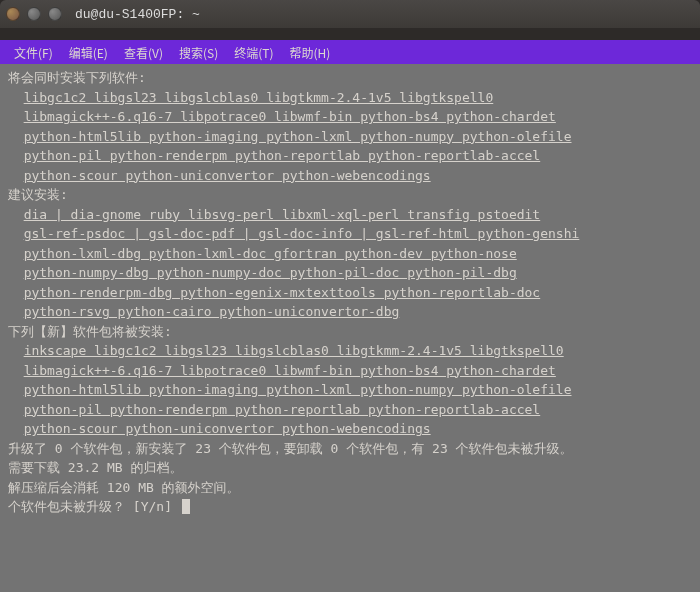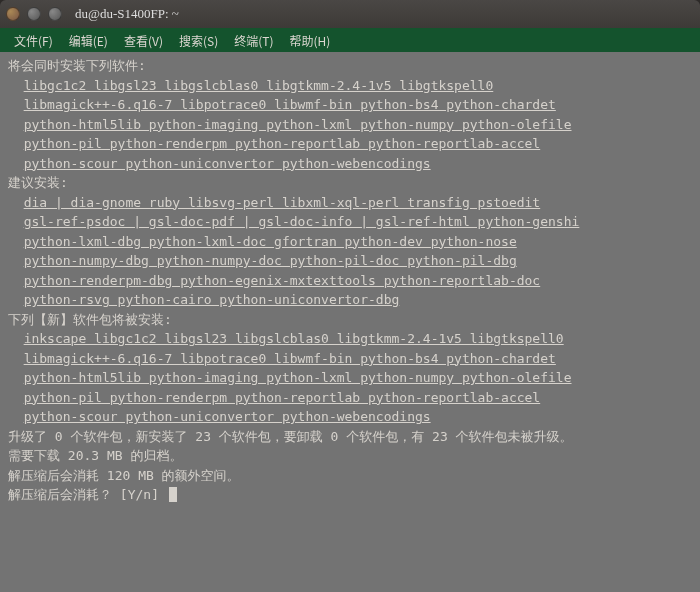--- a/index.html
+++ b/index.html
@@ -25,29 +25,30 @@
   margin-right: 7px;
   display: inline-block;
   border: 1px solid rgba(0,0,0,0.4);
 }
 .close-btn { background: radial-gradient(circle at 30% 30%, #a85, #754); }
 .min-btn, .max-btn { background: radial-gradient(circle at 30% 30%, #888, #555); }
 .title {
   color: #ddd;
   font-size: 13px;
   margin-left: 6px;
-  font-family: Liberation Serif, serif;
+  font-family: Liberation Mono, monospace;
 }
 .menubar {
   height: 24px;
-  background: #14532d;
+  background: #6d28d9;
   display: flex;
   align-items: center;
   padding: 0 8px;
   gap: 4px;
+  margin-top: 12px;
 }
 .menu-item {
   color: #dcd7d1;
   font-size: 12px;
   padding: 2px 6px;
   font-family: "Noto Sans CJK SC", sans-serif;
   cursor: pointer;
 }
 .terminal {
   background: #737373;
@@ -86,15 +87,15 @@
   <span class="menu-item">查看(V)</span>
   <span class="menu-item">搜索(S)</span>
   <span class="menu-item">终端(T)</span>
   <span class="menu-item">帮助(H)</span>
 </div>
 
 <div class="terminal"><span class="section-head">将会同时安装下列软件:</span>
 <span class="indent">libgc1c2 libgsl23 libgslcblas0 libgtkmm-2.4-1v5 libgtkspell0</span><span class="indent">libmagick++-6.q16-7 libpotrace0 libwmf-bin python-bs4 python-chardet</span><span class="indent">python-html5lib python-imaging python-lxml python-numpy python-olefile</span><span class="indent">python-pil python-renderpm python-reportlab python-reportlab-accel</span><span class="indent">python-scour python-uniconvertor python-webencodings</span><span class="section-head">建议安装:</span>
 <span class="indent">dia | dia-gnome ruby libsvg-perl libxml-xql-perl transfig pstoedit</span><span class="indent">gsl-ref-psdoc | gsl-doc-pdf | gsl-doc-info | gsl-ref-html python-genshi</span><span class="indent">python-lxml-dbg python-lxml-doc gfortran python-dev python-nose</span><span class="indent">python-numpy-dbg python-numpy-doc python-pil-doc python-pil-dbg</span><span class="indent">python-renderpm-dbg python-egenix-mxtexttools python-reportlab-doc</span><span class="indent">python-rsvg python-cairo python-uniconvertor-dbg</span><span class="section-head">下列【新】软件包将被安装:</span>
 <span class="indent">inkscape libgc1c2 libgsl23 libgslcblas0 libgtkmm-2.4-1v5 libgtkspell0</span><span class="indent">libmagick++-6.q16-7 libpotrace0 libwmf-bin python-bs4 python-chardet</span><span class="indent">python-html5lib python-imaging python-lxml python-numpy python-olefile</span><span class="indent">python-pil python-renderpm python-reportlab python-reportlab-accel</span><span class="indent">python-scour python-uniconvertor python-webencodings</span><span>升级了 0 个软件包，新安装了 23 个软件包，要卸载 0 个软件包，有 23 个软件包未被升级。</span>
-<span>需要下载 20.3 MB 的归档。</span>
+<span>需要下载 23.2 MB 的归档。</span>
 <span>解压缩后会消耗 120 MB 的额外空间。</span>
-<span>解压缩后会消耗？ [Y/n]</span> <span class="cursor"></span></div>
+<span>个软件包未被升级？ [Y/n]</span> <span class="cursor"></span></div>
 
 </body></html>

